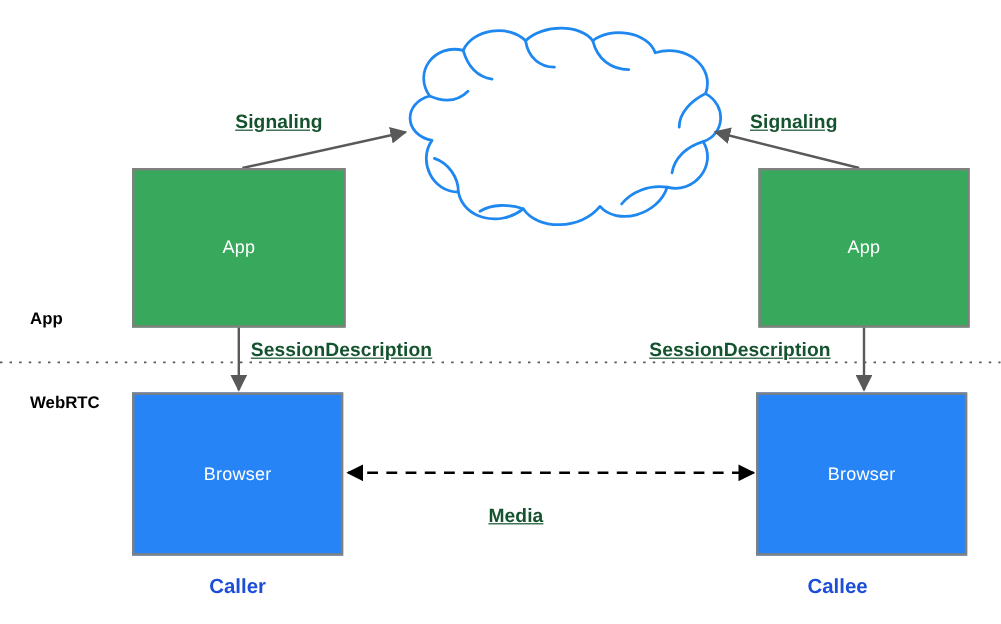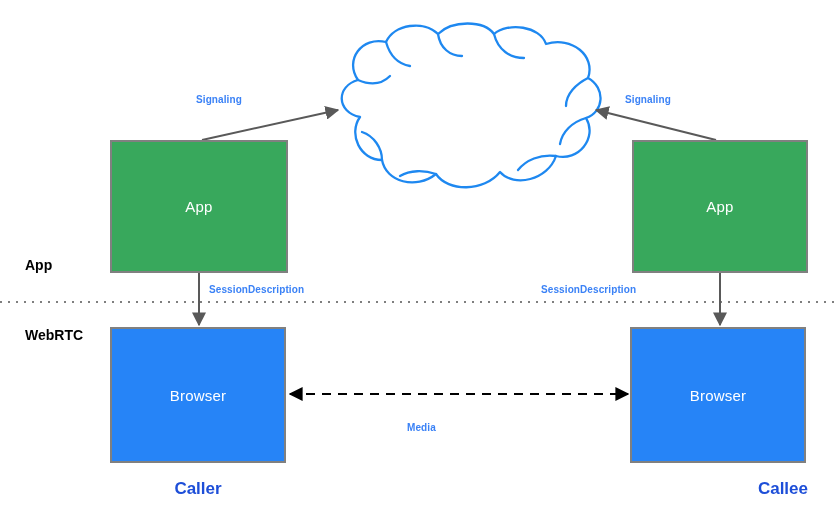--- a/index.html
+++ b/index.html
@@ -32,26 +32,27 @@
   }
   .node-label {
     color: #ffffff;
     font-size: 15px;
     font-family: "Liberation Sans", sans-serif;
     font-weight: normal;
     letter-spacing: 0.2px;
   }
   .edge-label {
     position: absolute;
-    color: #3b82f6;
-    font-size: 10px;
+    color: #14532d;
+    font-size: 16px;
     font-weight: bold;
     font-family: "Liberation Sans", sans-serif;
     white-space: nowrap;
     letter-spacing: 0.1px;
+    text-decoration: underline;
   }
   .lane-label {
     position: absolute;
     color: #000000;
     font-size: 14px;
     font-weight: bold;
     font-family: "Liberation Sans", sans-serif;
     white-space: nowrap;
   }
   .role-label {
@@ -136,15 +137,15 @@
     <span class="node-label">Browser</span>
   </div>
 
   <div class="edge-label" style="left:196px; top:94px;">Signaling</div>
   <div class="edge-label" style="left:625px; top:94px;">Signaling</div>
   <div class="edge-label" style="left:209px; top:284px;">SessionDescription</div>
   <div class="edge-label" style="left:541px; top:284px;">SessionDescription</div>
   <div class="edge-label" style="left:407px; top:422px;">Media</div>
 
   <div class="role-label" style="left:110px; top:479px; width:176px;">Caller</div>
-  <div class="role-label" style="left:632px; top:479px; width:176px;text-align:right;">Callee</div>
+  <div class="role-label" style="left:610px; top:479px; width:176px;">Callee</div>
 
 </div>
 
 </body></html>

